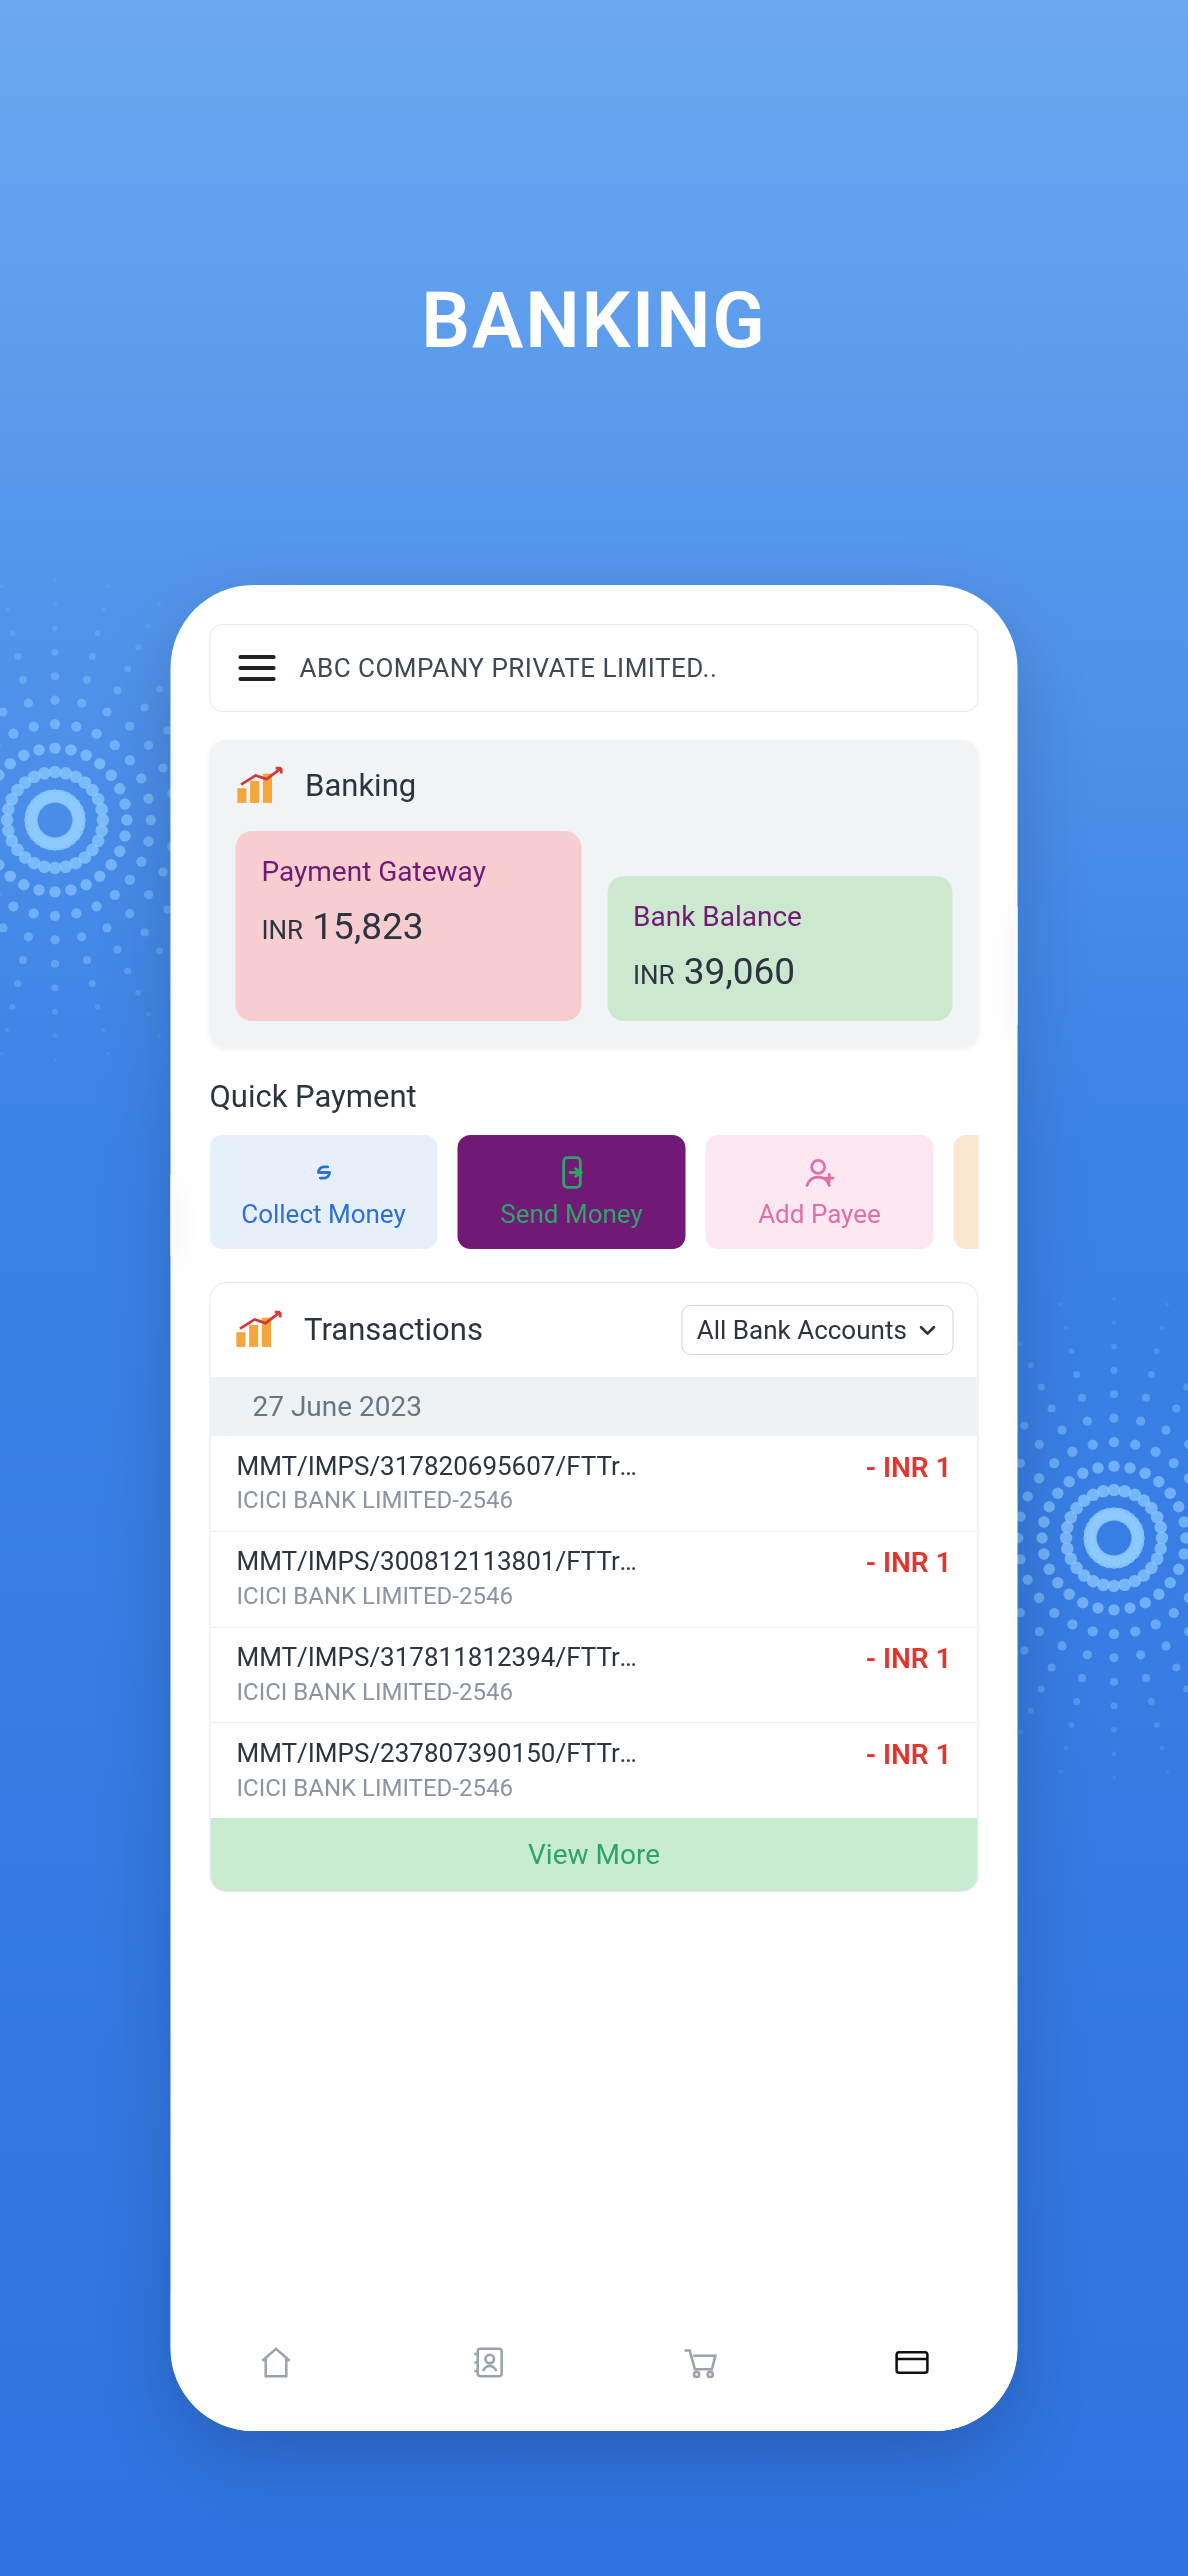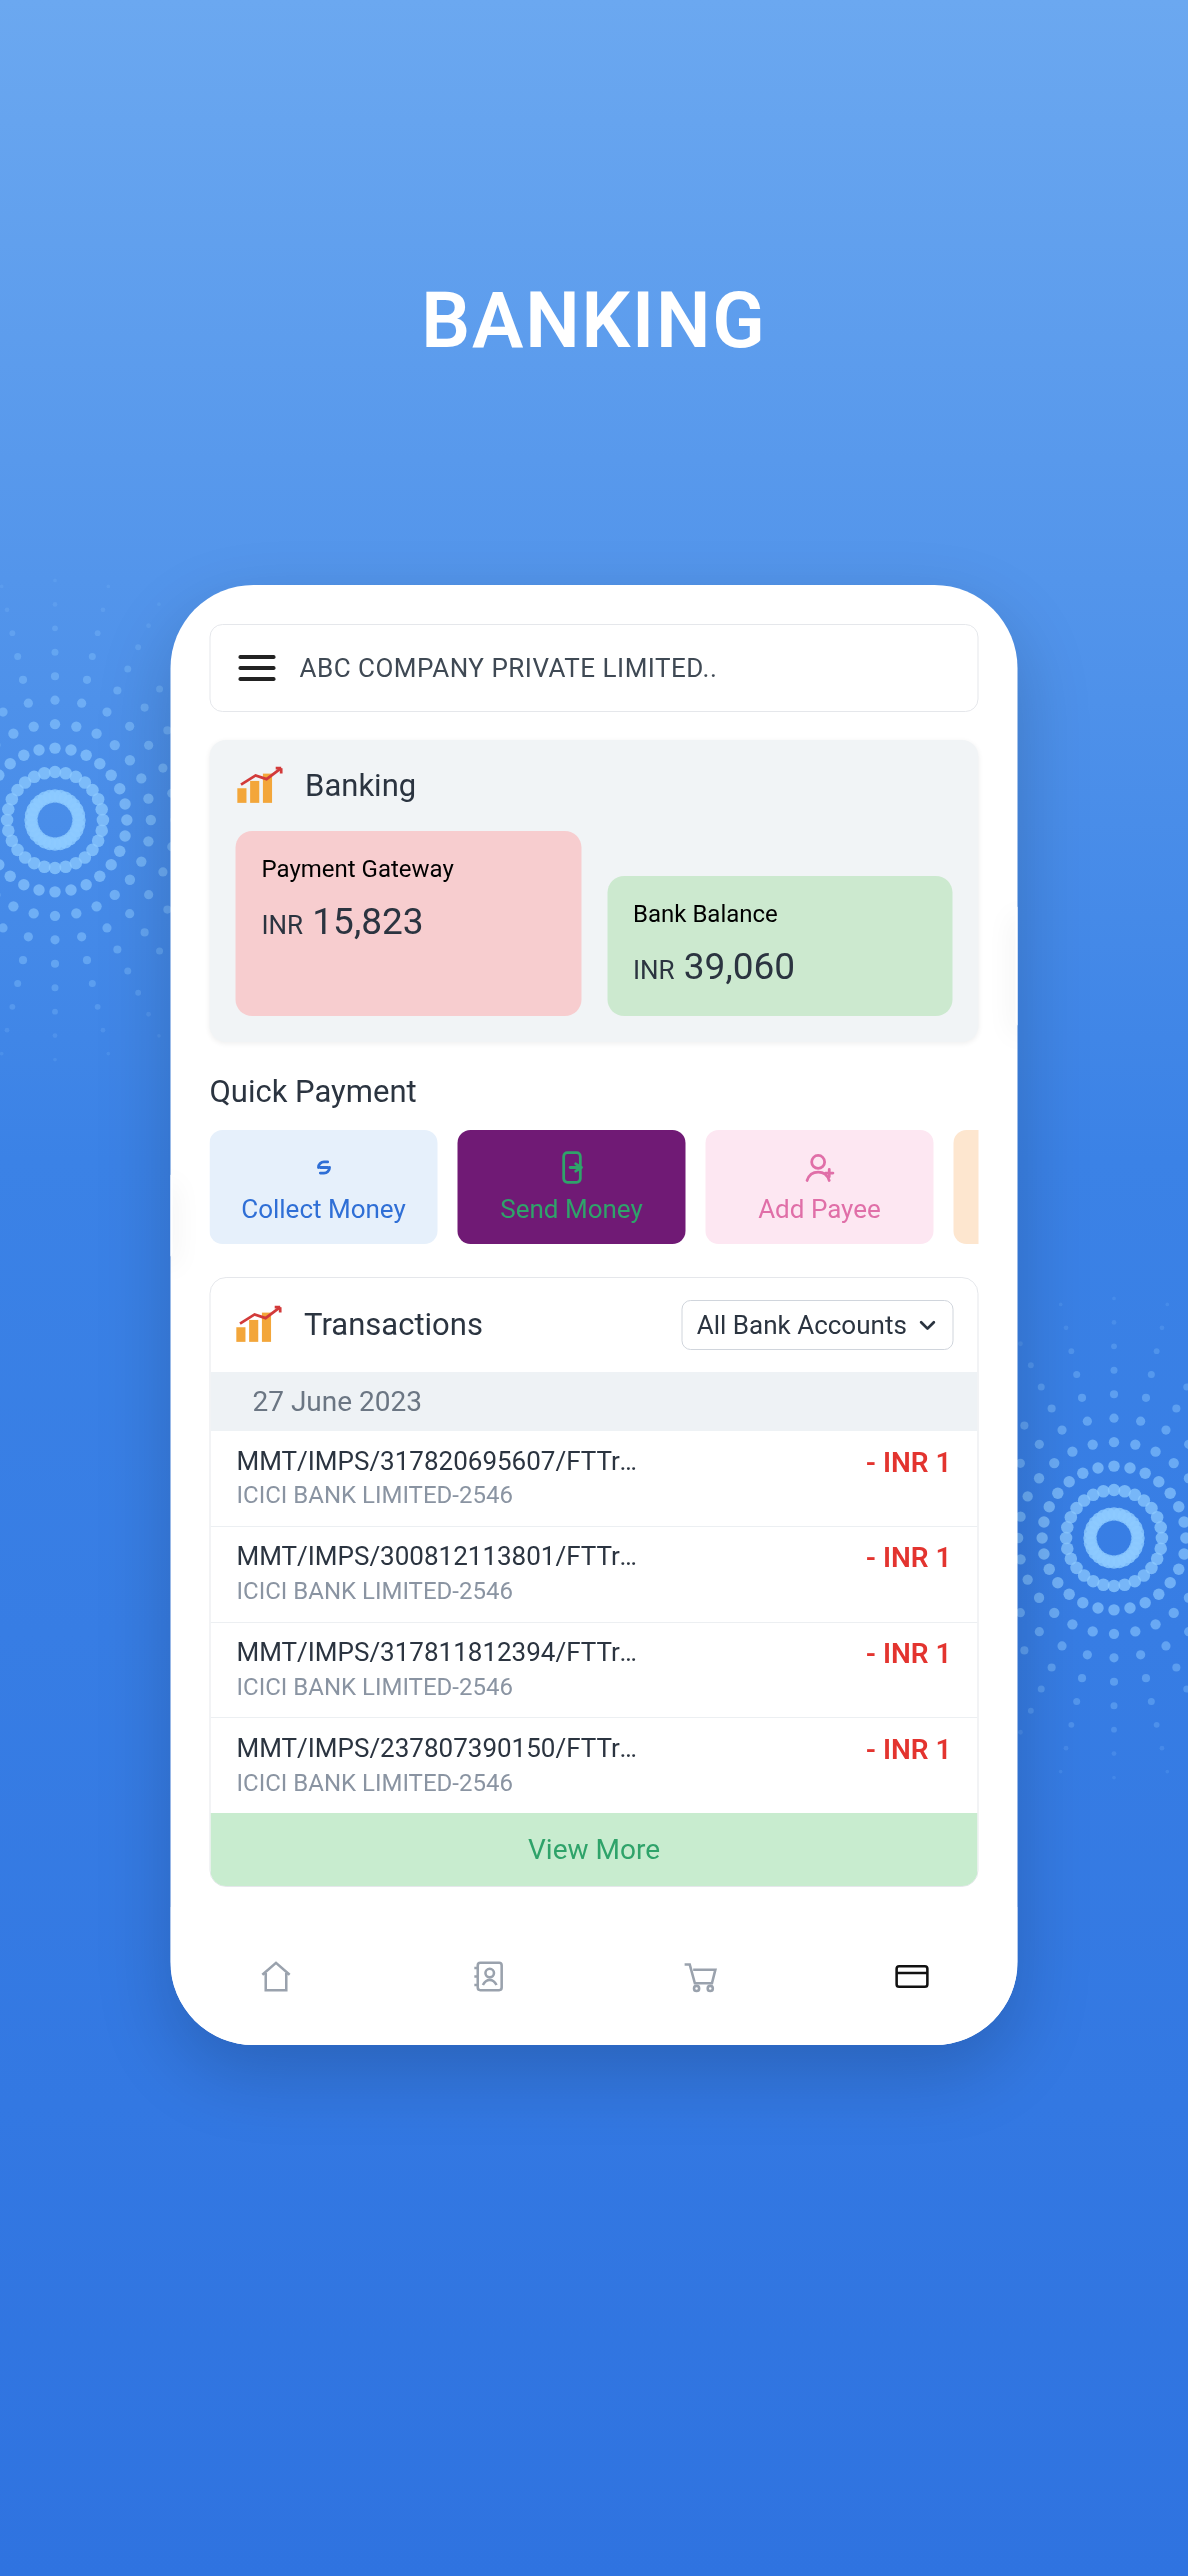--- a/index.html
+++ b/index.html
@@ -31,21 +31,21 @@
     font-weight: 600;
     letter-spacing: 1.8px;
   }
 
   .phone {
     position: absolute;
     top: 585px;
     left: 50%;
     transform: translateX(-50%);
     width: 847px;
-    height: 1460px;
+    height: 1846px;
     background: #fff;
     border-radius: 83px;
     box-shadow: 0 28px 74px rgba(0,0,0,.18);
     padding: 39px 39px 0 39px;
     z-index: 2;
     overflow: hidden;
   }
   .phone::before, .phone::after {
     content: "";
     position: absolute;
@@ -77,21 +77,21 @@
     padding: 26px;
     box-shadow: 0 1.8px 5.5px rgba(0,0,0,.06);
     margin-bottom: 31px;
   }
   .card-head { display: flex; align-items: center; gap: 16.6px; margin-bottom: 26px; }
   .card-head-title { font-size: 31px; color: #2b3440; }
   .chart-icon { width: 53px; height: 39px; }
 
   .tiles { display: flex; gap: 26px; }
   .tile { flex: 1; border-radius: 16.6px; padding: 24px 26px 28px; }
-  .tile-label { font-size: 24px; color: #000000; margin-bottom: 16.6px; }
+  .tile-label { font-size: 28px; color: #701a75; margin-bottom: 16.6px; }
   .tile-value-line { display: flex; align-items: baseline; gap: 9.2px; }
   .ccy { font-size: 26px; color: #2b3440; }
   .amount { font-size: 37px; color: #2b3440; }
   .tile-pink  { background: #f7cdcf; }
   .tile-green { background: #cce9cf; margin-top: 45px; }
 
   .section-head { font-size: 31px; color: #2b3440; margin-bottom: 20px; }
 
   .qa-row { display: flex; gap: 20px; overflow: hidden; margin-bottom: 33px; }
   .qa {

